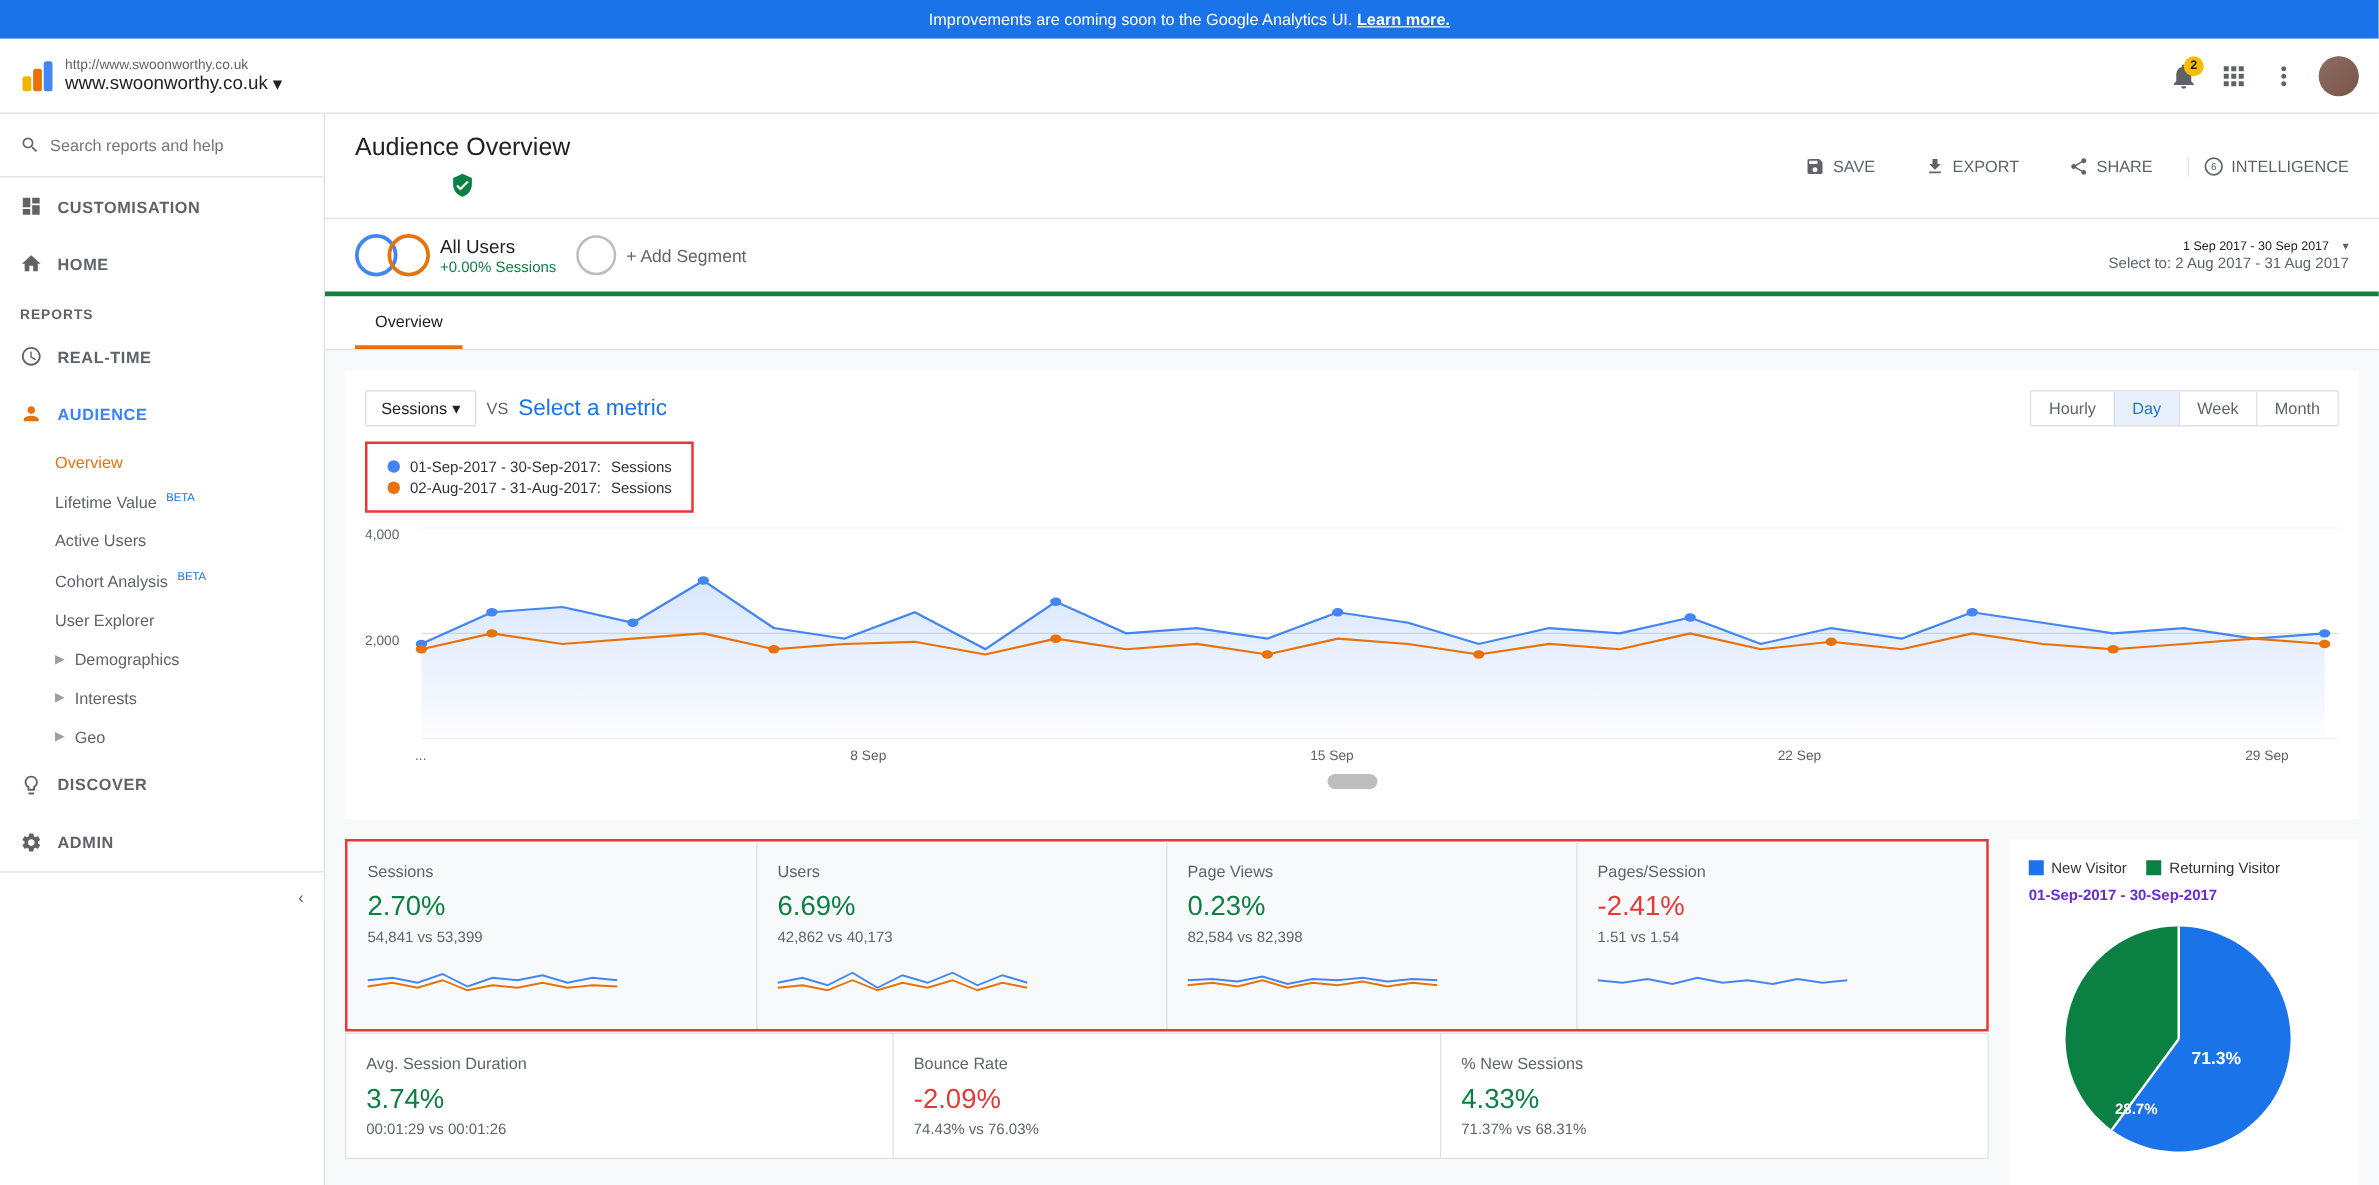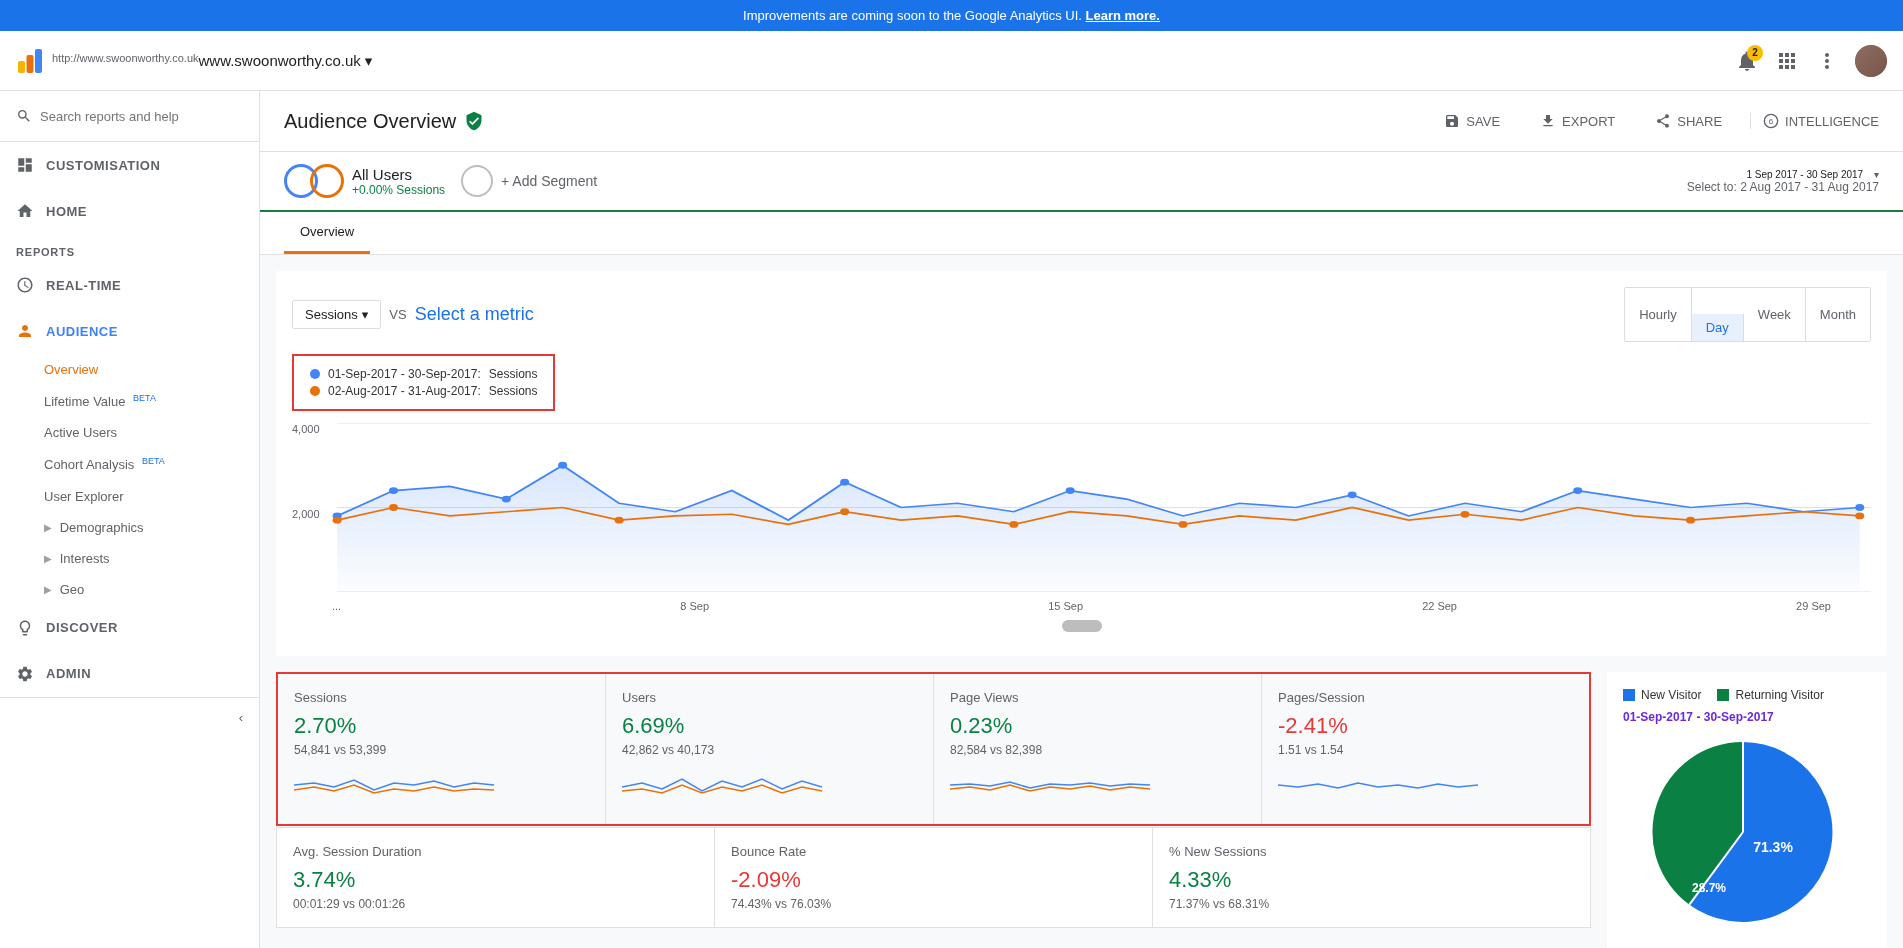--- a/index.html
+++ b/index.html
@@ -30,21 +30,21 @@
       align-items: center;
       gap: 8px;
       flex: 0 0 auto;
     }
     .logo-icon {
       width: 28px;
       height: 28px;
     }
     .header-site-info {
       display: flex;
-      flex-direction: row;
+      flex-direction: column;
     }
     .header-site-url-small {
       font-size: 11px;
       color: #5f6368;
     }
     .header-site-url {
       font-size: 15px;
       color: #202124;
       display: flex;
       align-items: center;
@@ -189,20 +189,21 @@
       align-items: center;
       justify-content: space-between;
     }
     .content-title {
       font-size: 20px;
       font-weight: 400;
       color: #202124;
       display: flex;
       align-items: center;
       gap: 8px;
+      flex-direction: column;
     }
     .content-title-actions {
       display: flex;
       align-items: center;
       gap: 16px;
     }
     .header-action-btn {
       display: flex;
       align-items: center;
       gap: 6px;
@@ -221,21 +222,21 @@
       color: #5f6368;
       cursor: pointer;
       border-left: 1px solid #e0e0e0;
       padding-left: 12px;
     }
 
     
     .segments-bar {
       background: white;
       padding: 12px 24px;
-      border-bottom: 2px solid #15803d;
+      border-bottom: 4px solid #15803d;
       display: flex;
       align-items: center;
       justify-content: space-between;
     }
     .segment-tag {
       display: flex;
       align-items: center;
       gap: 8px;
     }
     .segment-circle {
@@ -337,21 +338,20 @@
       background: white;
       border: none;
       border-right: 1px solid #dadce0;
       color: #5f6368;
     }
     .time-btn:last-child { border-right: none; }
     .time-btn.active {
       background: #e8f0fe;
       color: #1a73e8;
       font-weight: 500;
-      margin-top: 26px;
     }
 
     
     .chart-legend {
       border: 2px solid #e53935;
       display: inline-block;
       padding: 8px 16px;
       margin-bottom: 12px;
       font-size: 12px;
     }

